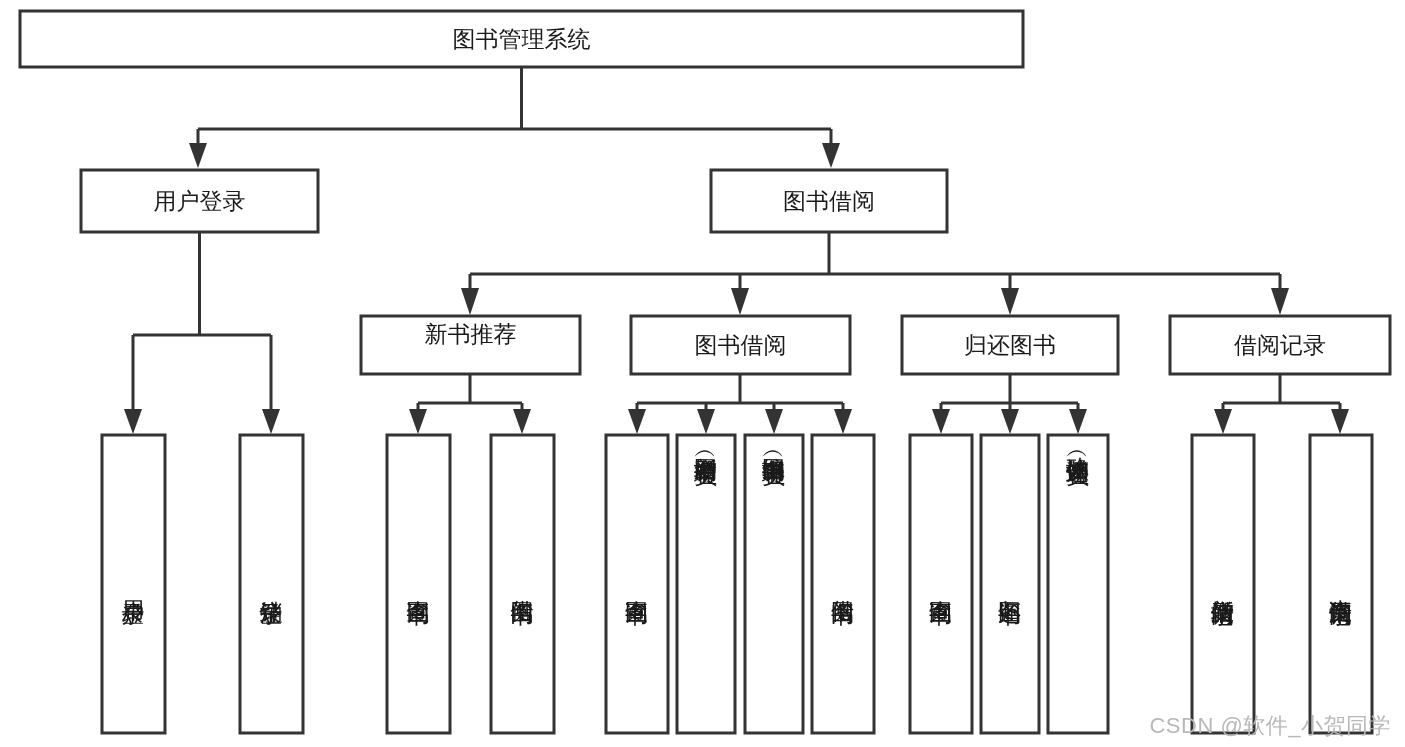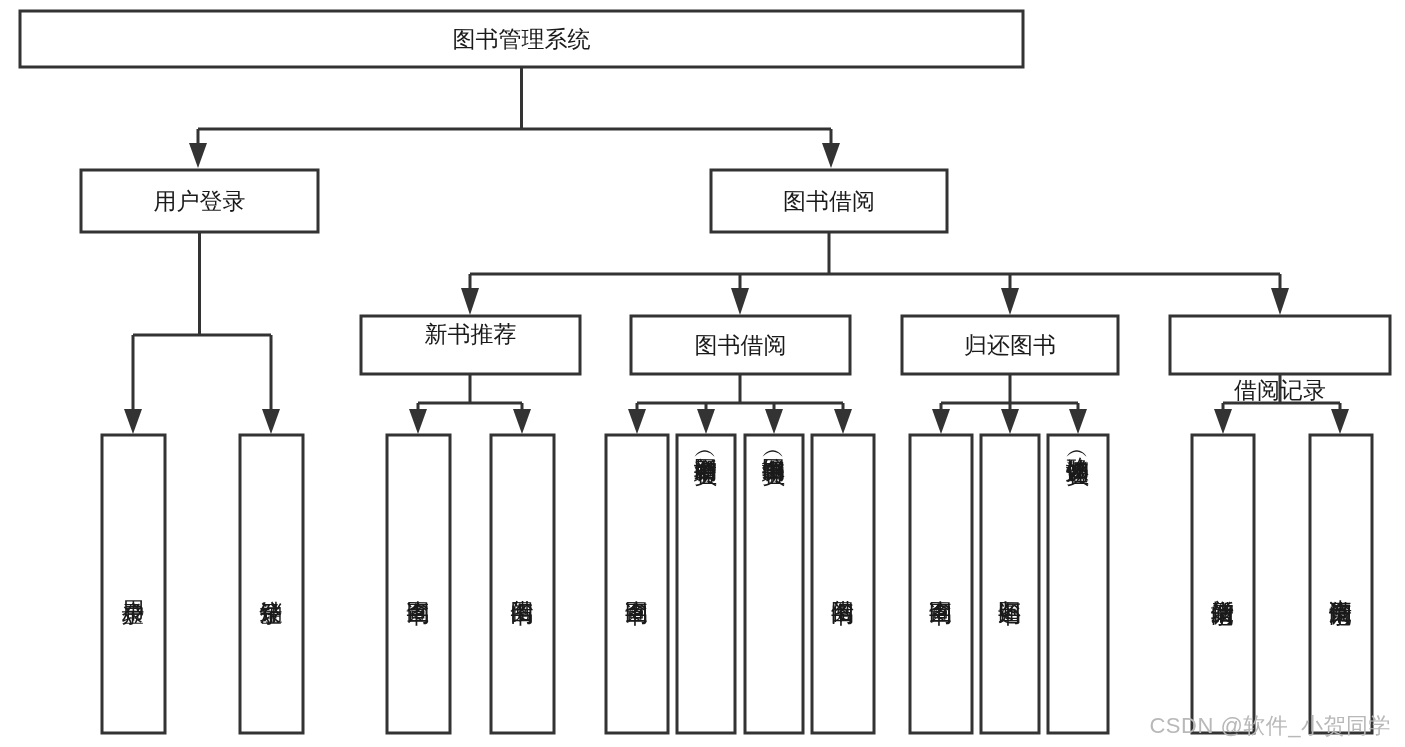--- a/index.html
+++ b/index.html
@@ -147,21 +147,21 @@
   </svg>
 
   <div class="node-label horizontal" style="left:20px; top:11px; width:1003px; height:56px;">图书管理系统</div>
 
   <div class="node-label horizontal" style="left:81px; top:170px; width:237px; height:62px;">用户登录</div>
   <div class="node-label horizontal" style="left:711px; top:170px; width:236px; height:62px;">图书借阅</div>
 
   <div class="node-label horizontal" style="left:361px; top:305px; width:219px; height:58px;">新书推荐</div>
   <div class="node-label horizontal" style="left:631px; top:316px; width:219px; height:58px;border-radius:15px;">图书借阅</div>
   <div class="node-label horizontal" style="left:902px; top:316px; width:216px; height:58px;">归还图书</div>
-  <div class="node-label horizontal" style="left:1170px; top:316px; width:220px; height:58px;margin-top:45px;">借阅记录</div>
+  <div class="node-label horizontal" style="left:1170px; top:316px; width:220px; height:58px;">借阅记录</div>
 
   <div class="node-label vertical centered" style="left:102px; top:435px; width:63px; height:298px;">用户登录</div>
   <div class="node-label vertical centered" style="left:240px; top:435px; width:63px; height:298px;">注销登录</div>
 
   <div class="node-label vertical centered" style="left:387px; top:435px; width:63px; height:298px;">查询图书</div>
   <div class="node-label vertical centered" style="left:491px; top:435px; width:63px; height:298px;">借阅图书</div>
 
   <div class="node-label vertical centered" style="left:606px; top:435px; width:62px; height:298px;">查询图书</div>
   <div class="node-label vertical" style="left:677px; top:435px; width:58px; height:298px;">新增图书（管理员）</div>
   <div class="node-label vertical" style="left:745px; top:435px; width:58px; height:298px;">编辑图书（管理员）</div>

